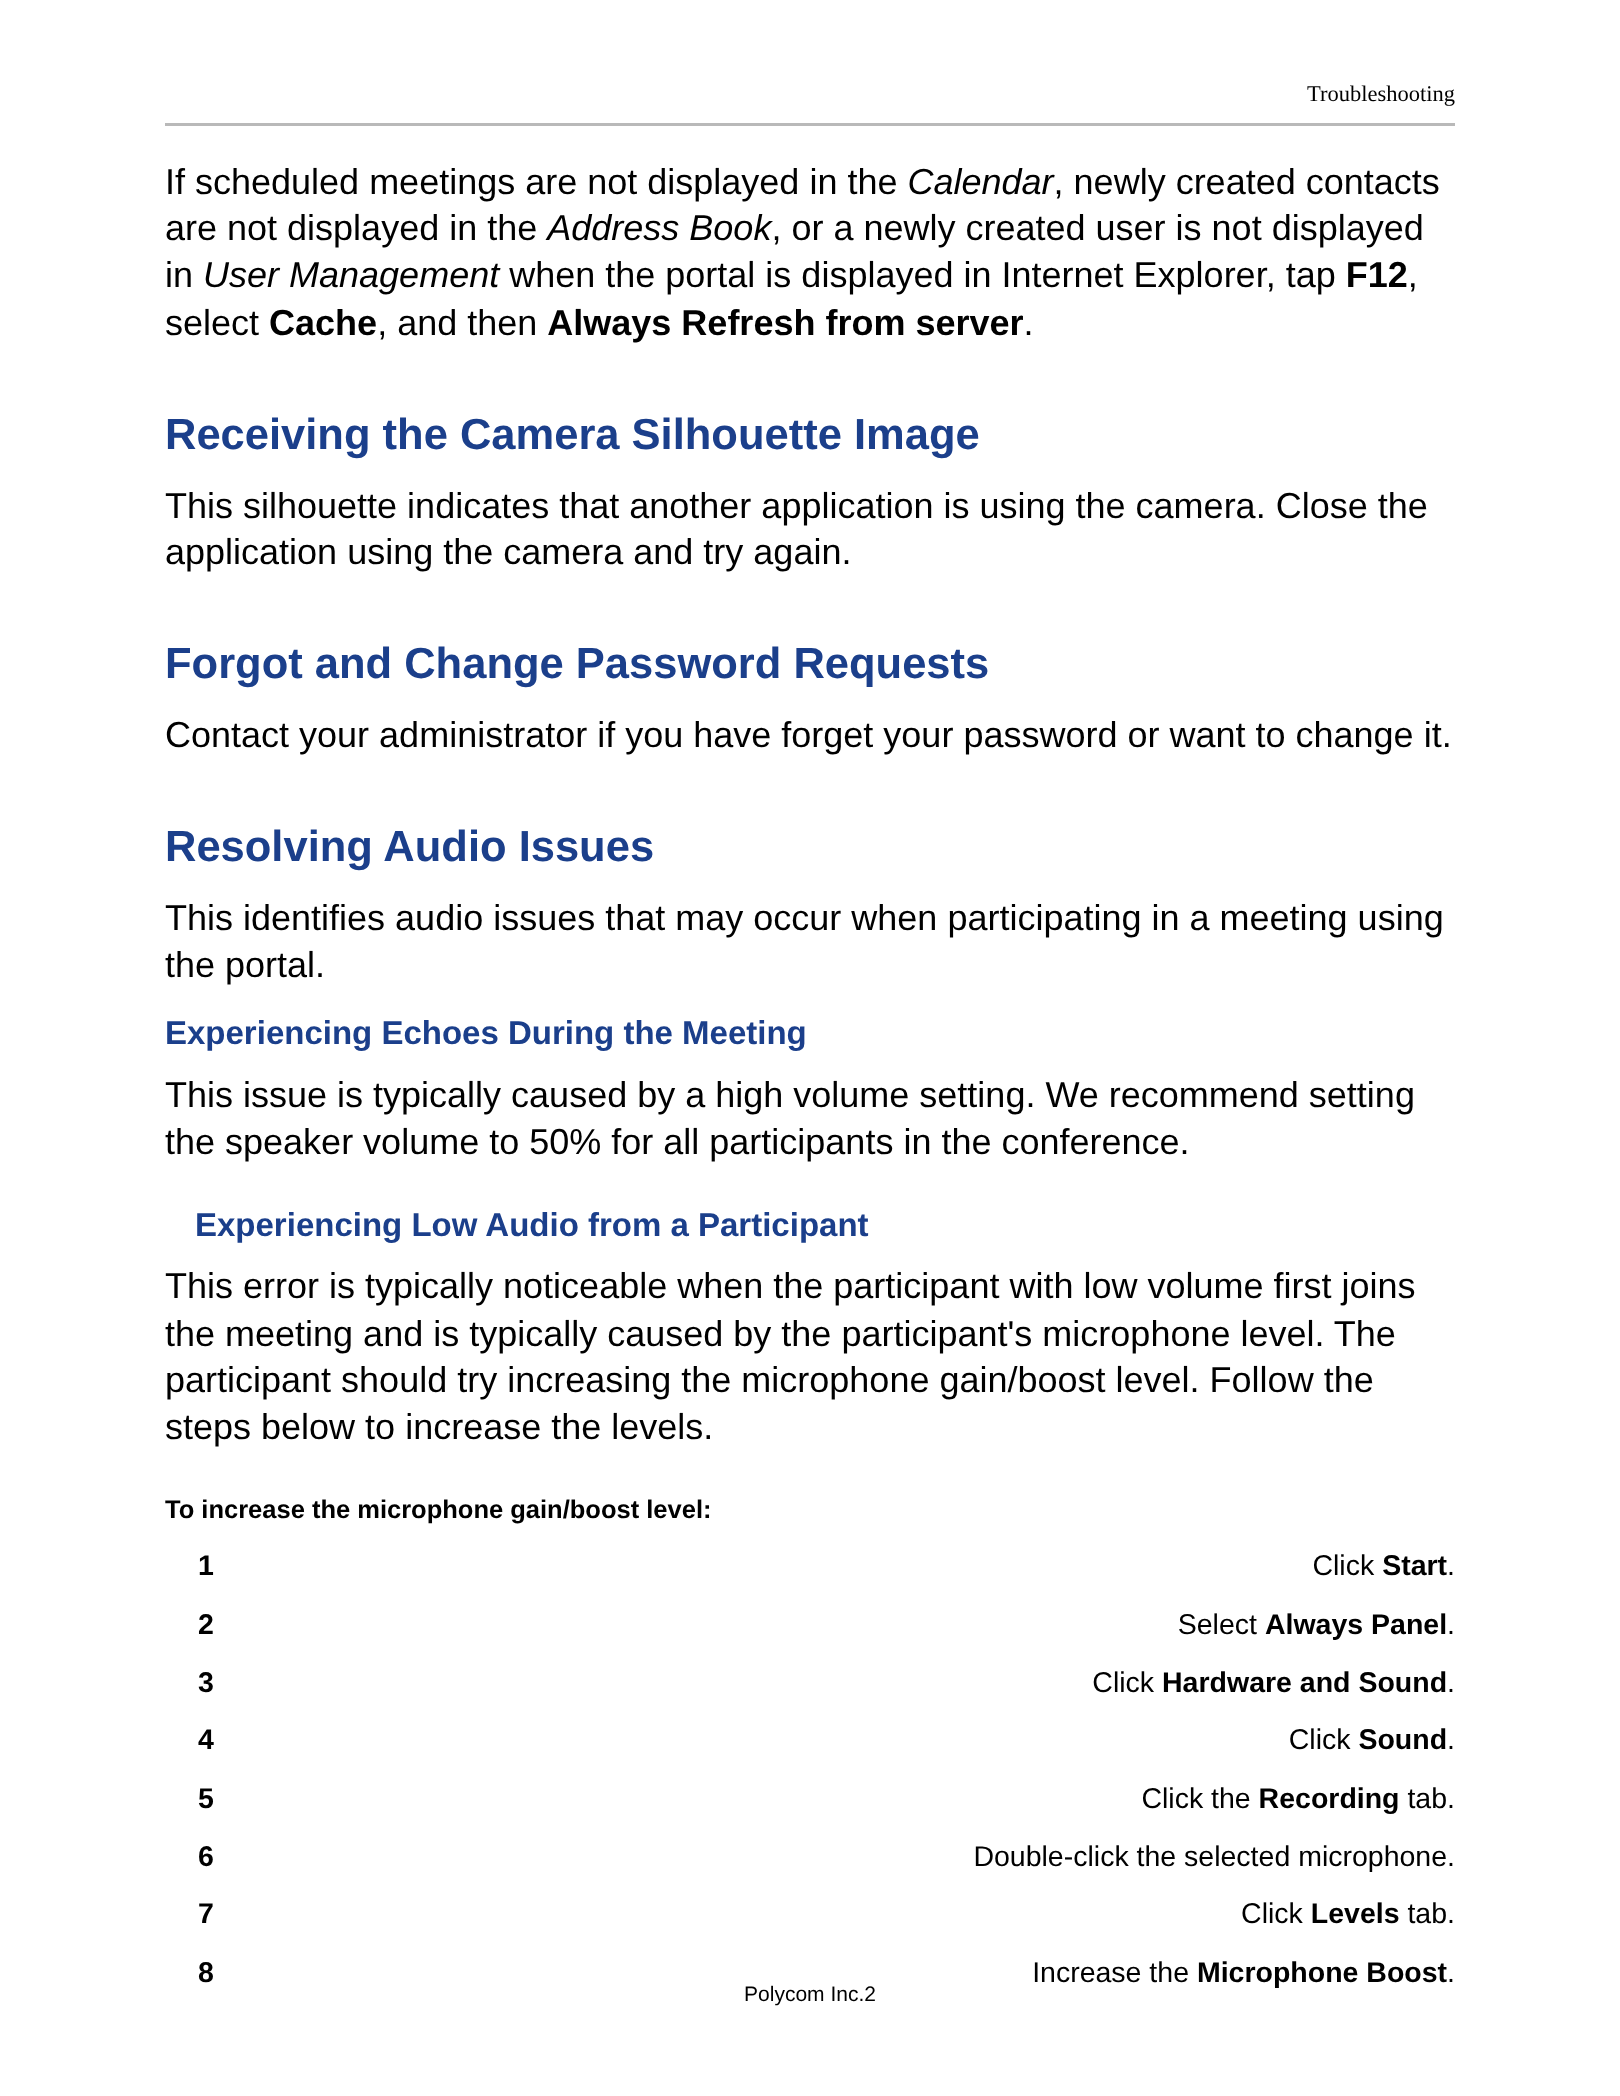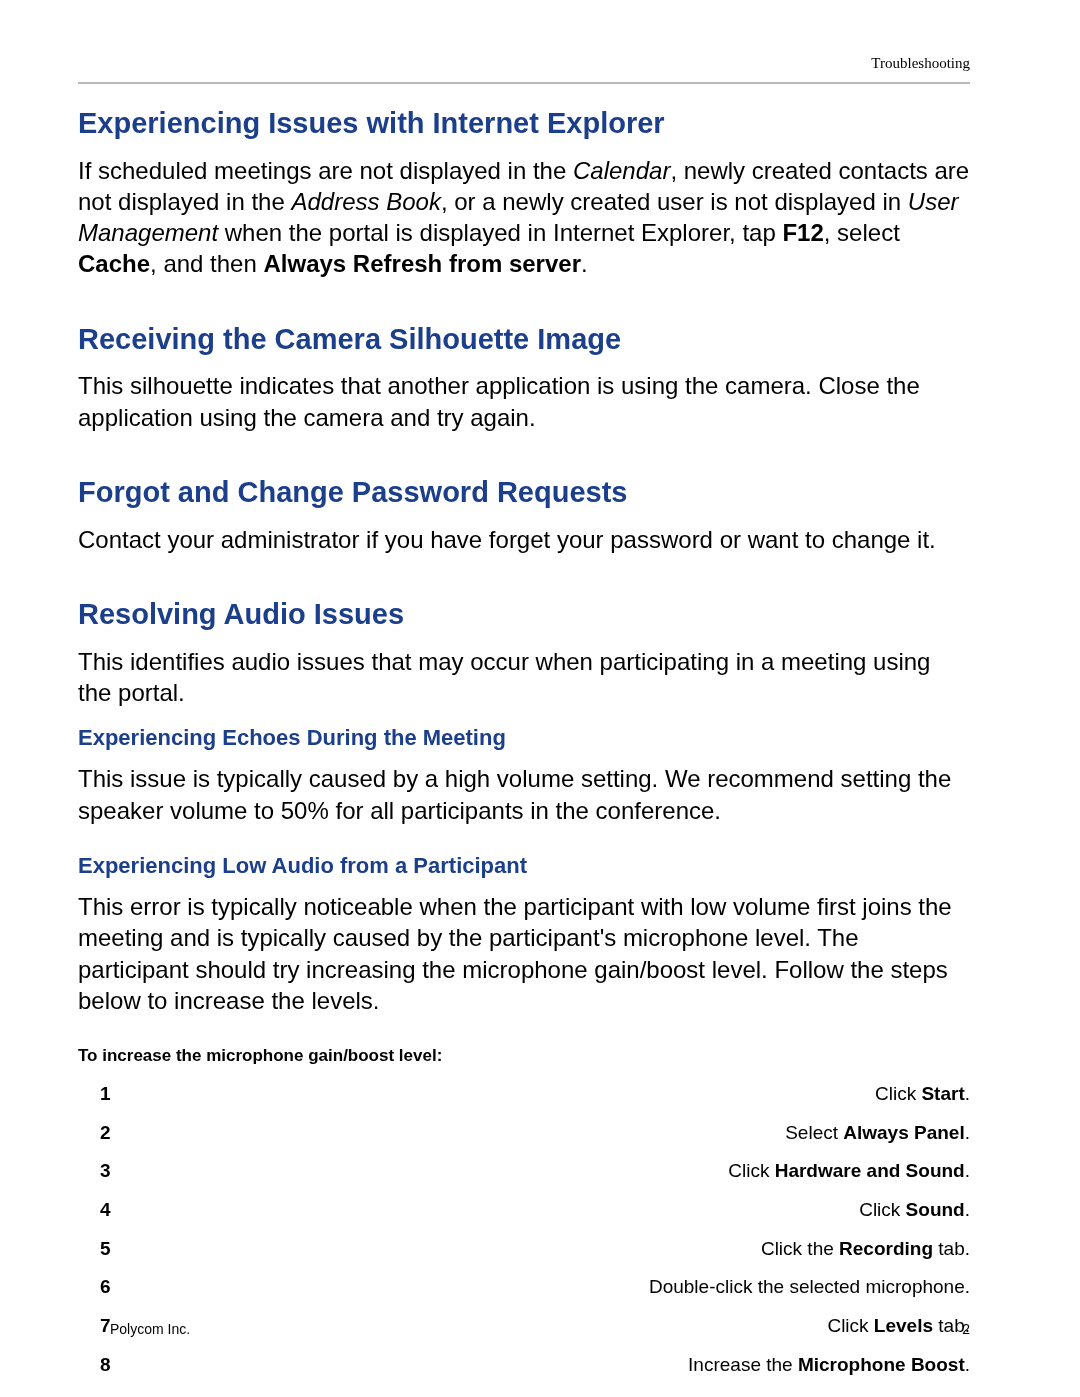--- a/index.html
+++ b/index.html
@@ -6,21 +6,21 @@
     margin: 0;
     background: #ffffff;
     font-family: Arial, Helvetica, sans-serif;
     color: #000000;
   }
   .page {
     width: 1080px;
     height: 1397px;
     position: relative;
     box-sizing: border-box;
-    padding: 55px 110px 0 78px;
+    padding: 55px 110px 0 110px;
   }
   .header-label {
     text-align: right;
     font-family: "Times New Roman", Times, serif;
     font-size: 15px;
     color: #000;
     margin-bottom: 10px;
   }
   .hr {
     border: none;
@@ -77,51 +77,50 @@
     position: absolute;
     left: 0;
     font-weight: bold;
   }
   .footer {
     position: absolute;
     left: 110px;
     right: 110px;
     bottom: 60px;
     display: flex;
-    justify-content: space-between;
+    justify-content: center;
     font-size: 14px;
     color: #000;
   }
 </style>
 </head>
 <body>
 
 <div class="page">
 
   <div class="header-label">Troubleshooting</div>
   <hr class="hr">
 
-  <div class="h1">Experiencing Issues with Internet Explorer</div>
   <p class="body-text">
     <span>If scheduled meetings are not displayed in the </span><span class="italic">Calendar</span><span>, newly created contacts are not displayed in the </span><span class="italic">Address Book</span><span>, or a newly created user is not displayed in </span><span class="italic">User Management</span><span> when the portal is displayed in Internet Explorer, tap </span><span class="bold">F12</span><span>, select </span><span class="bold">Cache</span><span>, and then </span><span class="bold">Always Refresh from server</span><span>.</span>
   </p>
 
   <div class="h1 section-gap">Receiving the Camera Silhouette Image</div>
   <p class="body-text">This silhouette indicates that another application is using the camera. Close the application using the camera and try again.</p>
 
   <div class="h1 section-gap">Forgot and Change Password Requests</div>
   <p class="body-text">Contact your administrator if you have forget your password or want to change it.</p>
 
   <div class="h1 section-gap">Resolving Audio Issues</div>
   <p class="body-text">This identifies audio issues that may occur when participating in a meeting using the portal.</p>
 
   <div class="h2" style="">Experiencing Echoes During the Meeting</div>
   <p class="body-text">This issue is typically caused by a high volume setting. We recommend setting the speaker volume to 50% for all participants in the conference.</p>
 
-  <div class="h2" style="margin-top:26px;">Experiencing Low Audio from a Participant</div>
+  <div class="h2" style="margin-top:26px;margin-left:20px;">Experiencing Low Audio from a Participant</div>
   <p class="body-text">This error is typically noticeable when the participant with low volume first joins the meeting and is typically caused by the participant's microphone level. The participant should try increasing the microphone gain/boost level. Follow the steps below to increase the levels.</p>
 
   <div class="steps-label">To increase the microphone gain/boost level:</div>
 
   <ol class="steps">
     <li><span>Click </span><span class="bold">Start</span><span>.</span></li>
     <li><span>Select </span><span class="bold">Always Panel</span><span>.</span></li>
     <li><span>Click </span><span class="bold">Hardware and Sound</span><span>.</span></li>
     <li><span>Click </span><span class="bold">Sound</span><span>.</span></li>
     <li><span>Click the </span><span class="bold">Recording</span><span> tab.</span></li>

